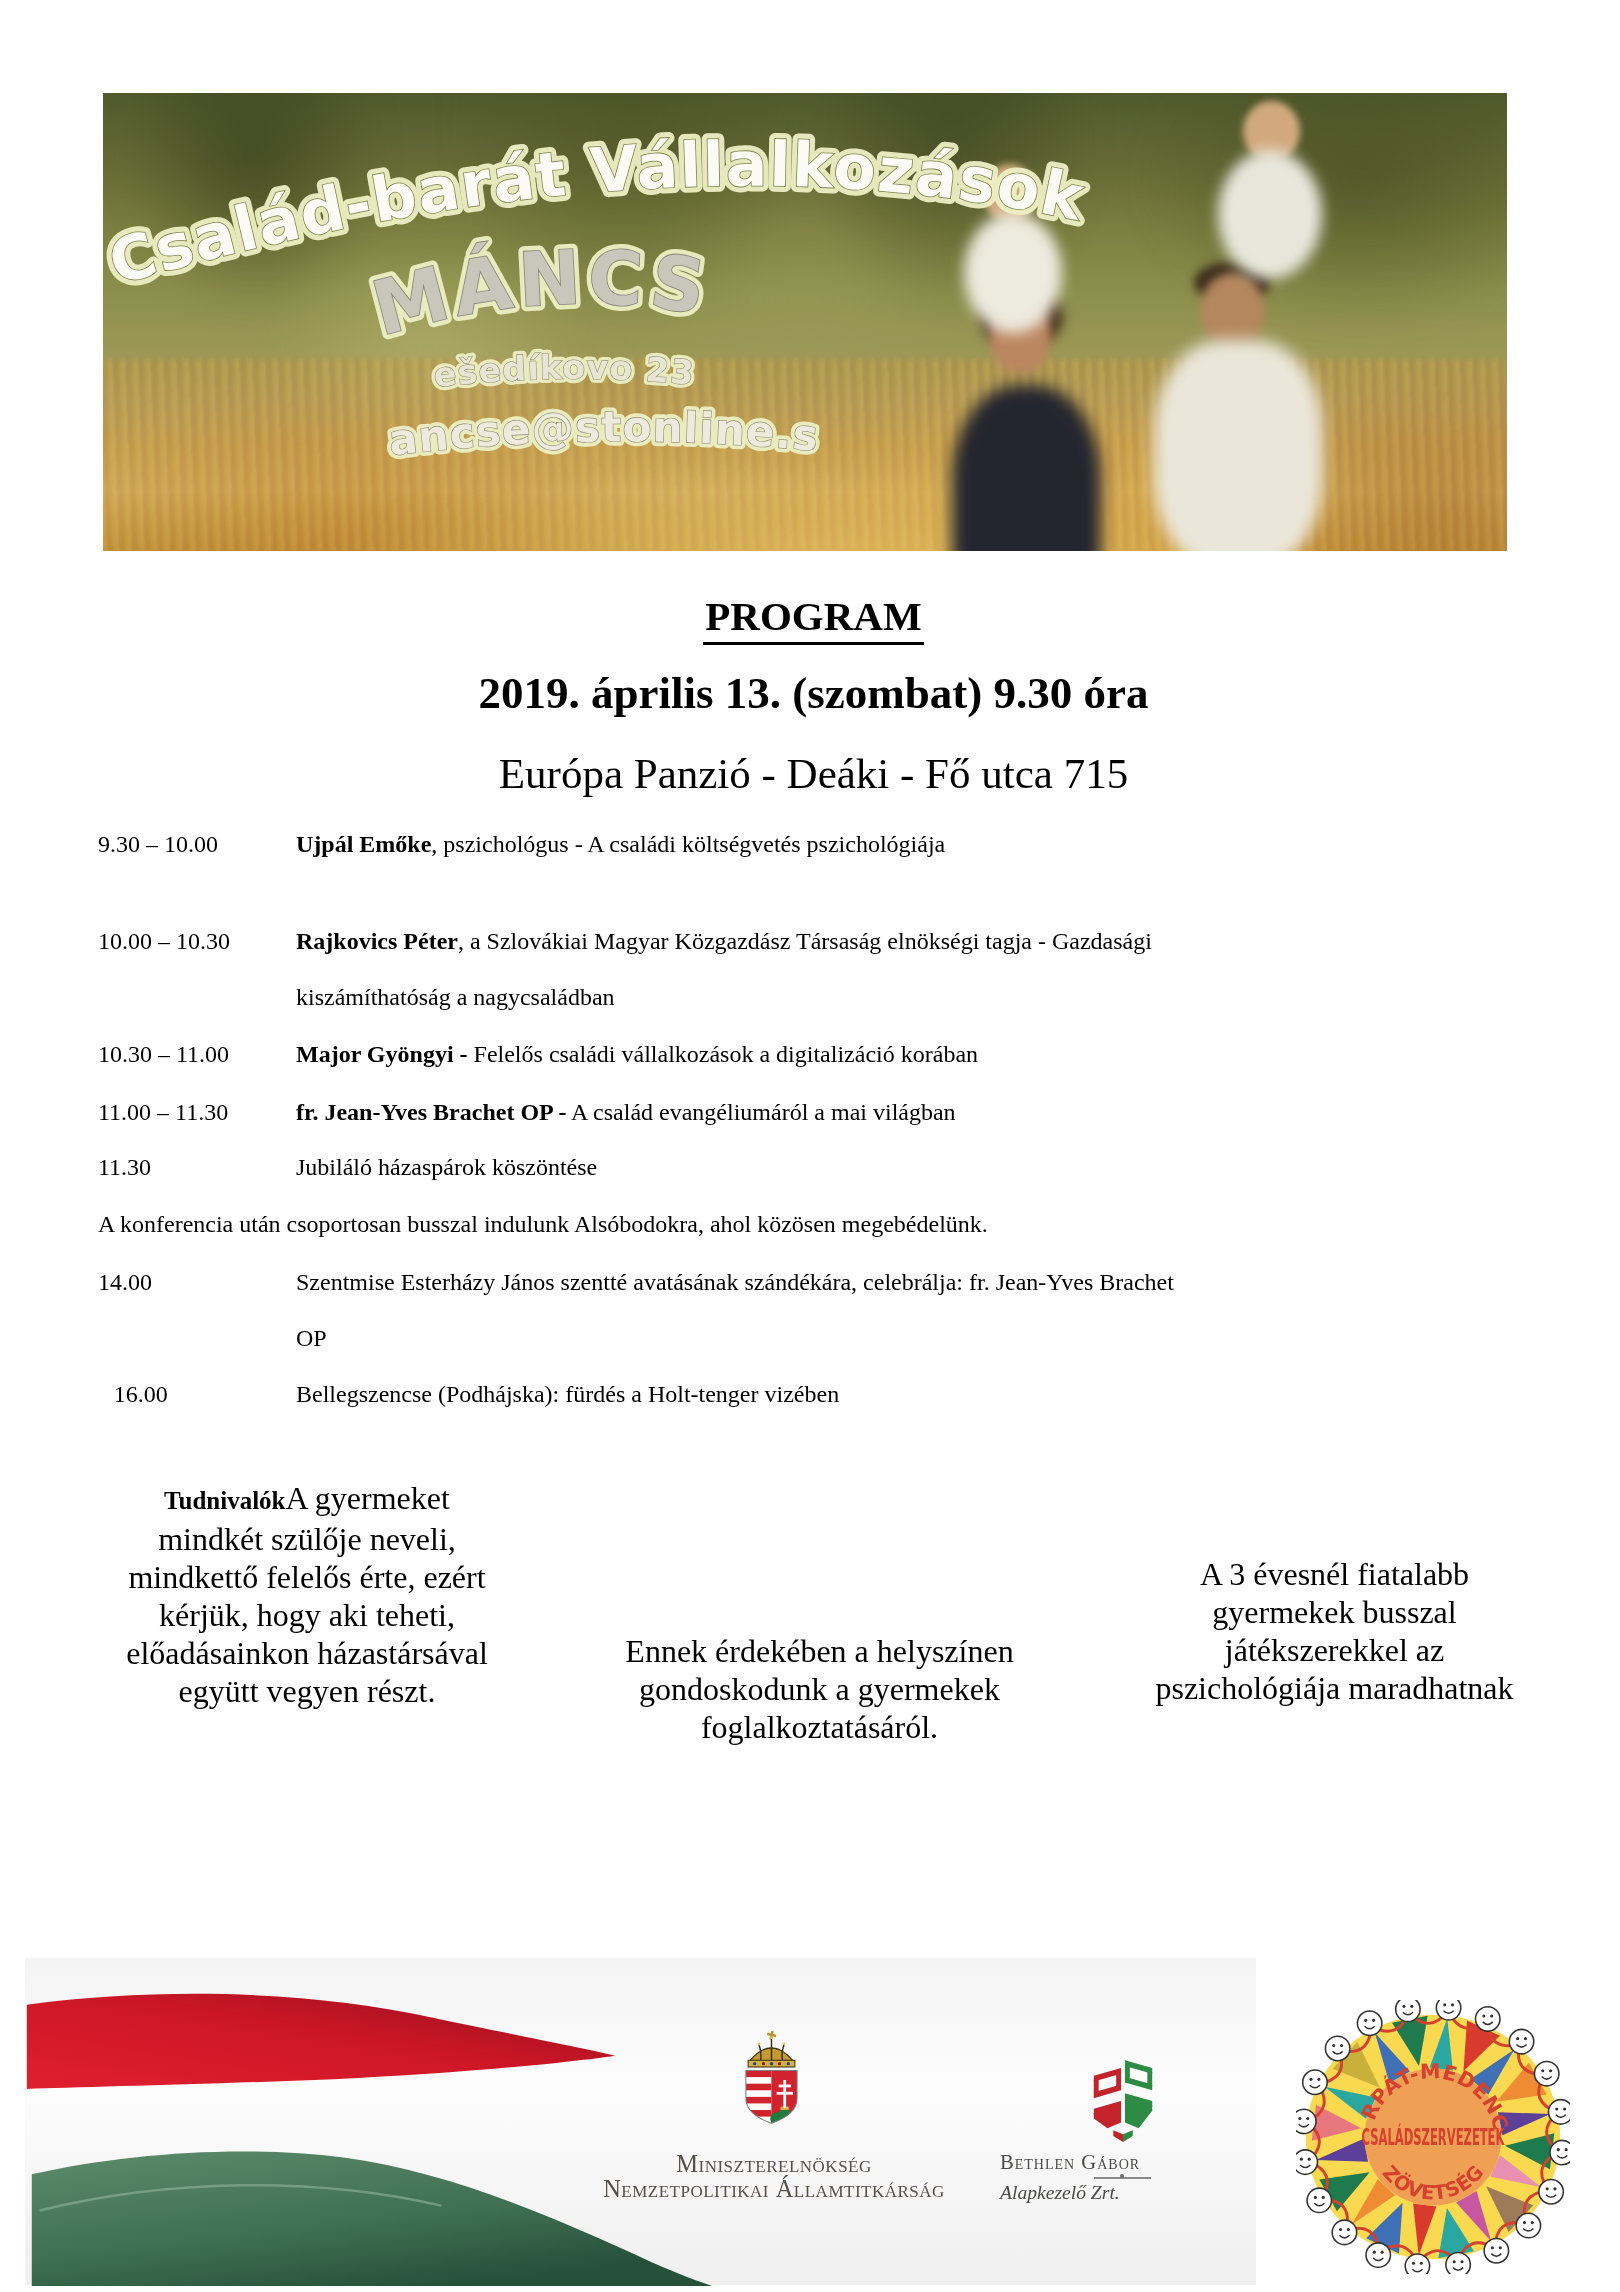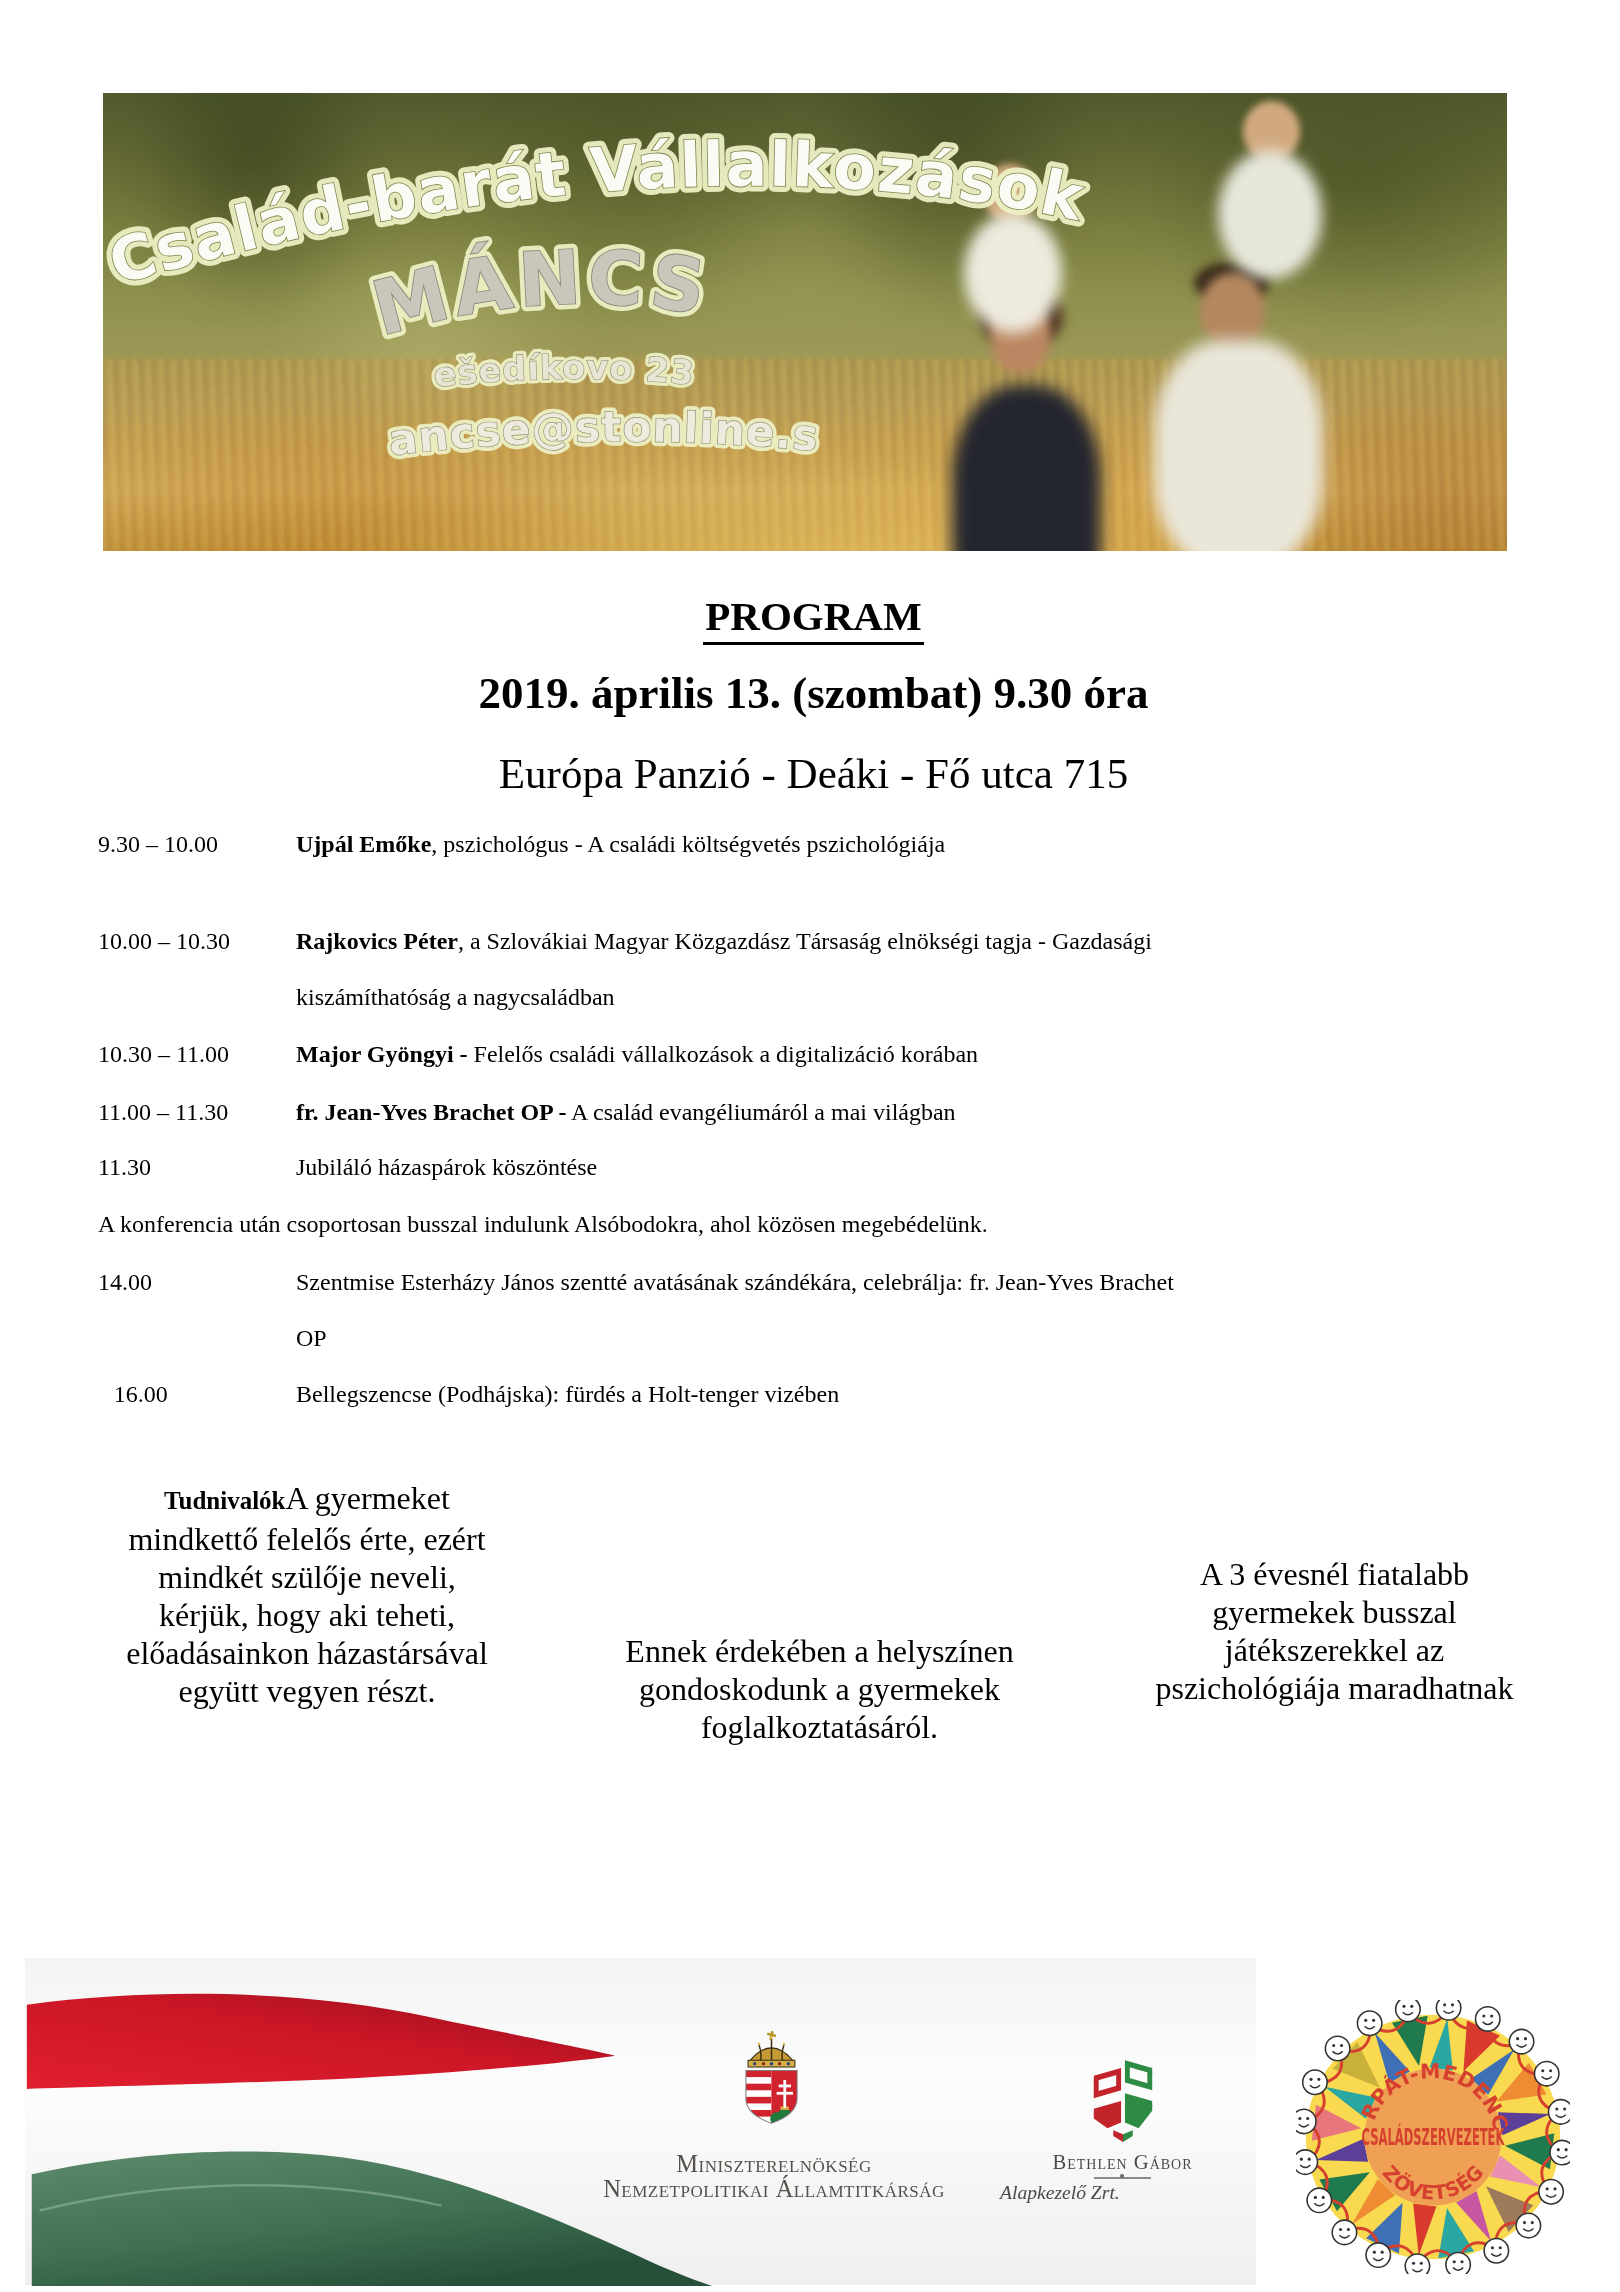--- a/index.html
+++ b/index.html
@@ -50,21 +50,21 @@
   
   .footer-shade{position:absolute;left:24.5px;top:1958px;width:1231px;height:327px;
     background:linear-gradient(180deg,rgba(100,100,100,.07),rgba(100,100,100,.015) 40%,rgba(100,100,100,.1) 100%)}
   .waves{position:absolute;left:19.6px;top:1980px}
   .coa{position:absolute;left:740px;top:2031px}
   .ministry-line{position:absolute;left:529px;width:490px;text-align:center;color:#55504a;
     font-variant:small-caps;letter-spacing:0.5px;font-size:24.5px;line-height:25.5px}
   .m1{top:2151px}
   .m2{top:2176px}
   .bg-shield{position:absolute;left:1086px;top:2058px}
-  .bg-name{position:absolute;left:1000px;width:245px;top:2152px;text-align:center;color:#4a4a48;
+  .bg-name{position:absolute;left:1000px;width:245px;top:2152px;text-align:left;color:#4a4a48;
     font-variant:small-caps;letter-spacing:1px;font-size:20.6px;line-height:21.6px}
   .bg-rule{position:absolute;left:1094px;top:2177px;width:57px;height:2px;background:#8a8a88}
   .bg-dot{position:absolute;left:1120px;top:2174px;width:3.9px;height:3.9px;border-radius:50%;background:#6a6a68}
   .bg-sub{position:absolute;left:1000px;width:245px;top:2182px;color:#4a4a48;
     font-style:italic;font-size:19.6px;line-height:21.6px}
   .kmcs{position:absolute;left:1296px;top:2000px}
   .kmcs-t{font-family:"DejaVu Sans","Liberation Sans",sans-serif;font-weight:bold;fill:#d6402e}
 </style>
 </head>
 <body>
@@ -148,22 +148,22 @@
 </div>
 <div class="srow" style="top:1325px">
   <span class="stime"></span><span><b class="sb"></b><span>OP</span></span>
 </div>
 <div class="srow" style="top:1381px">
   <span class="stime ind">16.00</span><span><b class="sb"></b><span>Bellegszencse (Podhájska): fürdés a Holt-tenger vizében</span></span>
 </div>
 
 <div class="notes-col" style="left:111px;top:1479px;width:392px">
   <div><b>Tudnivalók</b><span>A gyermeket</span></div>
+  <div>mindkét szülője neveli,</div>
   <div>mindkettő felelős érte, ezért</div>
-  <div>mindkét szülője neveli,</div>
   <div>kérjük, hogy aki teheti,</div>
   <div>előadásainkon házastársával</div>
   <div>együtt vegyen részt.</div>
 </div>
 <div class="notes-col" style="left:604px;top:1632px;width:431px">
   <div>Ennek érdekében a helyszínen</div>
   <div>gondoskodunk a gyermekek</div>
   <div>foglalkoztatásáról.</div>
 </div>
 <div class="notes-col" style="left:1119px;top:1555px;width:431px">

